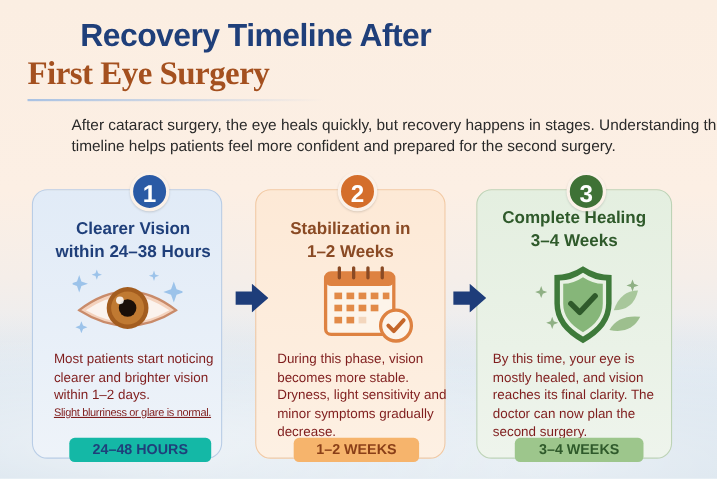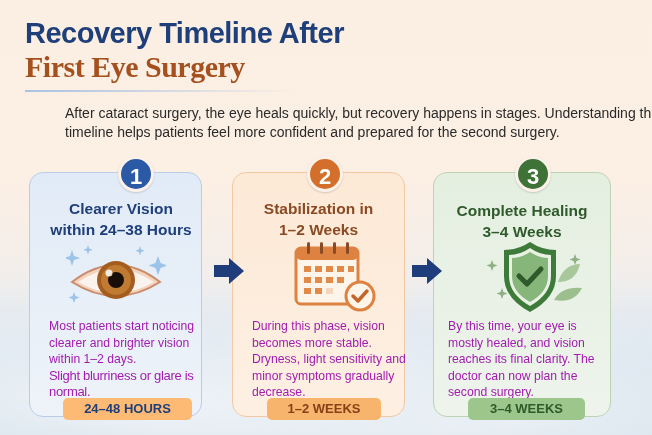--- a/index.html
+++ b/index.html
@@ -13,21 +13,21 @@
       position: absolute; left: 0; right: 0; bottom: 0; height: 150px;
       background:
         radial-gradient(ellipse at 20% 80%, rgba(255,255,255,0.6), rgba(255,255,255,0) 60%),
         radial-gradient(ellipse at 80% 90%, rgba(255,255,255,0.5), rgba(255,255,255,0) 60%),
         linear-gradient(180deg, rgba(210,225,240,0) 0%, #cfdde9 100%);
     }
     .title {
       position: absolute; left: 25px; top: 16px;
       font-weight: bold; letter-spacing: -0.5px; line-height: 34px;
     }
-    .title .l1 { color: #1f3f7a; font-size: 29px; display: block; }
+    .title .l1 { color: #1f3f7a; font-size: 29px; display: block; margin-left: 48px; }
     .title .l2 { color: #a4501f; font-size: 30px; display: block; font-family: Liberation Serif, serif; }
     .title-rule {
       position: absolute; left: 25px; top: 90px; width: 270px; height: 2px;
       background: linear-gradient(90deg, #a9c2e3, rgba(169,194,227,0));
     }
     .intro {
       position: absolute; left: 20px; top: 104px; width: 610px;
       font-size: 14px; line-height: 19px; color: #2a2a2a; margin-left: 45px;
     }
     .card {
@@ -43,33 +43,33 @@
       border: 3px solid #fbf1e8; box-shadow: 0 1px 2px rgba(0,0,0,0.15);
     }
     .num.n1 { left: 118px; background: #2a5aa5; }
     .num.n2 { left: 307px; background: #d46e2b; }
     .num.n3 { left: 515px; background: #3f7236; }
     .card-title {
       position: absolute; text-align: center; font-weight: bold; font-size: 15.5px; line-height: 21px;
     }
     .t1 { left: 29px; width: 173px; top: 198px; color: #1f3f7a; padding-left: 11px; }
     .t2 { left: 232px; width: 173px; top: 198px; color: #8a4a24; }
-    .t3 { left: 433px; width: 178px; top: 200px; color: #2f5a2b; }
+    .t3 { left: 433px; width: 178px; top: 188px; color: #2f5a2b; }
     .card-body {
-      position: absolute; font-size: 12.2px; line-height: 16.5px; color: #a21caf;
+      position: absolute; font-size: 12.2px; line-height: 16.5px; color: #7f1d1d;
     }
     .b1 { left: 49px; top: 318px; width: 170px; }
-    .b1 .small { font-size: 13px; letter-spacing: -0.3px; }
+    .b1 .small { font-size: 10px; letter-spacing: -0.3px; text-decoration: underline; }
     .b2 { left: 252px; top: 318px; width: 160px; }
     .b3 { left: 448px; top: 318px; width: 160px; }
     .pill {
       position: absolute; top: 398px; height: 22px; border-radius: 5px;
       font-weight: bold; font-size: 13px; text-align: center; line-height: 22px;
     }
-    .p1 { left: 63px; width: 129px; background: #fdba74; color: #1f3f7a; }
+    .p1 { left: 63px; width: 129px; background: #14b8a6; color: #1f3f7a; }
     .p2 { left: 267px; width: 114px; background: #f6b46c; color: #8a3f18; }
     .p3 { left: 468px; width: 117px; background: #9dc68c; color: #2f5a2b; }
     .arrow { position: absolute; top: 258px; }
     .a1 { left: 214px; }
     .a2 { left: 412px; }
     .icon { position: absolute; }
     .eye { left: 66px; top: 240px; }
     .cal { left: 290px; top: 240px; }
     .shield { left: 478px; top: 238px; }
   </style>

